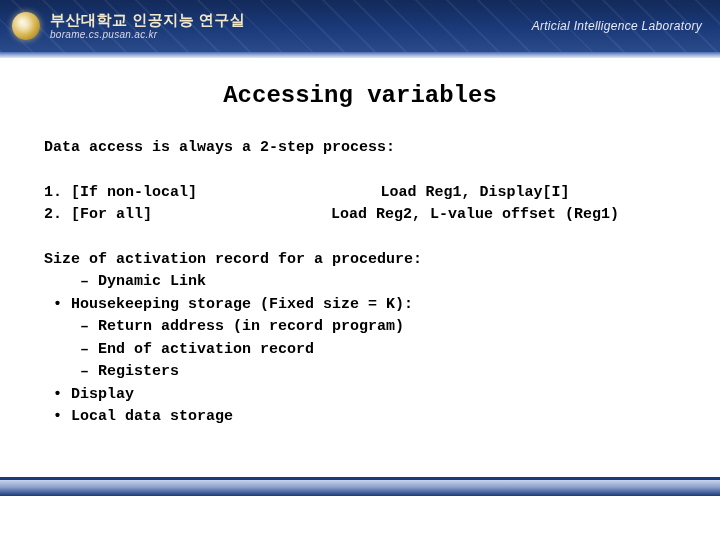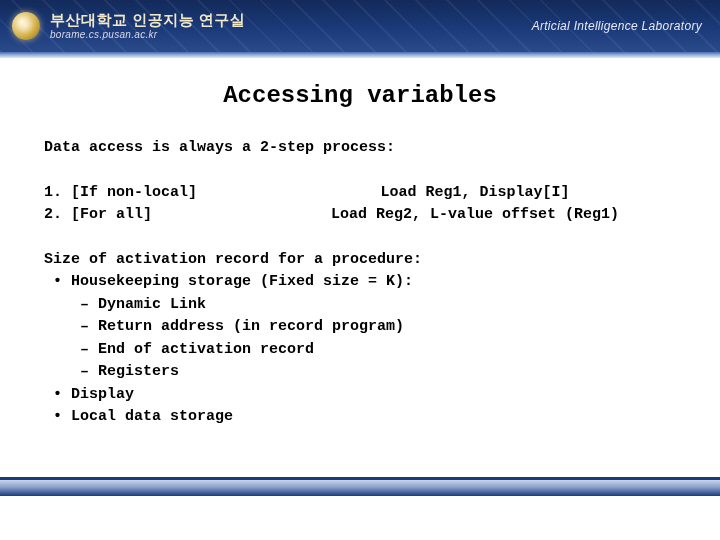--- a/index.html
+++ b/index.html
@@ -85,22 +85,22 @@
         <div class="col-r">Load Reg1, Display[I]</div>
       </div>
       <div class="row line bold">
         <div class="col-l"><span>2.</span> <span>[For all]</span></div>
         <div class="col-r">Load Reg2, L-value offset (Reg1)</div>
       </div>
     </div>
 
     <div class="block">
       <div class="line bold">Size of activation record for a procedure:</div>
+      <div class="line bold">    – <span>Dynamic Link</span></div>
       <div class="line bold"> • <span>Housekeeping storage (Fixed size = K):</span></div>
-      <div class="line bold">    – <span>Dynamic Link</span></div>
       <div class="line bold">    – <span>Return address (in record program)</span></div>
       <div class="line bold">    – <span>End of activation record</span></div>
       <div class="line bold">    – <span>Registers</span></div>
       <div class="line bold"> • <span>Display</span></div>
       <div class="line bold"> • <span>Local data storage</span></div>
     </div>
   </div>
 
   <div class="footer"></div>
 </div>

